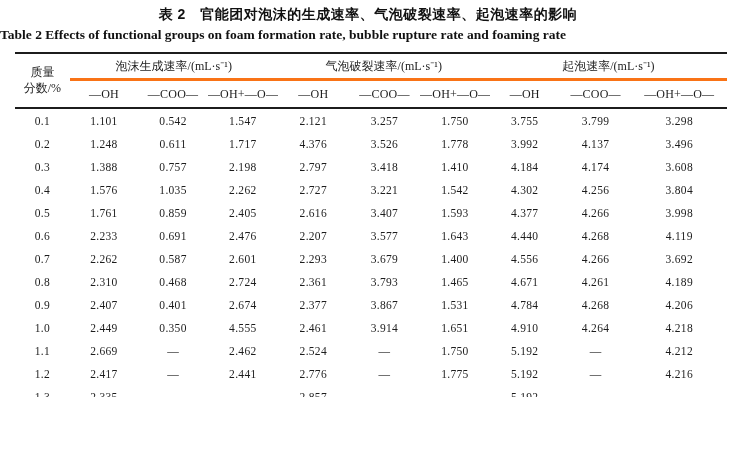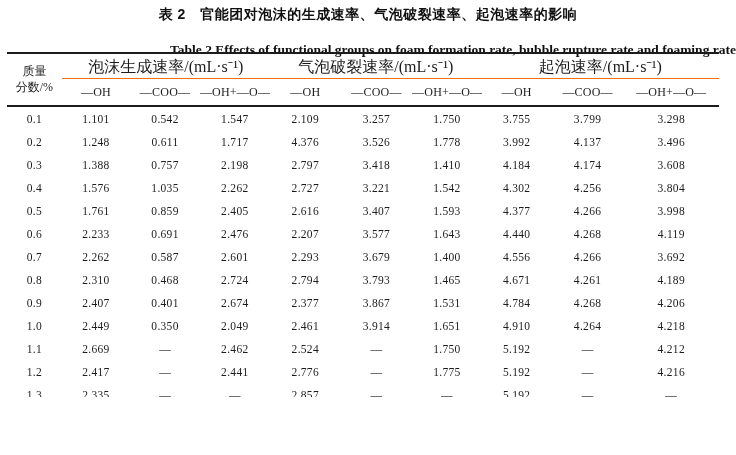--- a/index.html
+++ b/index.html
@@ -17,49 +17,49 @@
   .caption-zh {
     padding-top: 6px;
     text-align: center;
     font-family: "Liberation Sans", sans-serif;
     font-weight: 700;
     font-size: 14px;
     color: #111111;
     letter-spacing: 0.5px;
   }
   .caption-en {
-    margin-top: 18px;
-    text-align: right;
+    margin-top: 3px;
+    text-align: left;
     font-family: "Liberation Serif", serif;
     font-weight: 700;
     font-size: 13.5px;
     color: #111111;
   }
   table.data-table {
     position: absolute;
-    left: 7px; top: 52px;
+    left: 15px; top: 52px;
     width: 712px;
     border-collapse: collapse;
     table-layout: fixed;
     color: #1c1c1c;
     border-top: 2px solid #1c1c1c;
     border-bottom: 2px solid #1c1c1c;
   }
   th, td {
     padding: 0;
     text-align: center;
     vertical-align: middle;
     font-weight: 400;
     white-space: nowrap;
     overflow: hidden;
   }
   tr.group-row th.group-header {
     height: 24px;
-    font-size: 16px;
-    border-bottom: 1px solid #f97316;
+    font-size: 12px;
+    border-bottom: 3px solid #f97316;
   }
   th.row-header {
     font-size: 12px;
     line-height: 1.3;
     border-bottom: 2px solid #1c1c1c;
   }
   tr.sub-row th {
     height: 26px;
     font-size: 12px;
     letter-spacing: 0.2px;
@@ -115,21 +115,21 @@
         <th>—COO—</th>
         <th>—OH+—O—</th>
       </tr>
     </thead>
     <tbody>
         <tr>
           <td>0.1</td>
           <td>1.101</td>
           <td>0.542</td>
           <td>1.547</td>
-          <td>2.109</td>
+          <td>2.121</td>
           <td>3.257</td>
           <td>1.750</td>
           <td>3.755</td>
           <td>3.799</td>
           <td>3.298</td>
         </tr>
         <tr>
           <td>0.2</td>
           <td>1.248</td>
           <td>0.611</td>
@@ -199,21 +199,21 @@
           <td>1.400</td>
           <td>4.556</td>
           <td>4.266</td>
           <td>3.692</td>
         </tr>
         <tr>
           <td>0.8</td>
           <td>2.310</td>
           <td>0.468</td>
           <td>2.724</td>
-          <td>2.794</td>
+          <td>2.361</td>
           <td>3.793</td>
           <td>1.465</td>
           <td>4.671</td>
           <td>4.261</td>
           <td>4.189</td>
         </tr>
         <tr>
           <td>0.9</td>
           <td>2.407</td>
           <td>0.401</td>
@@ -222,21 +222,21 @@
           <td>3.867</td>
           <td>1.531</td>
           <td>4.784</td>
           <td>4.268</td>
           <td>4.206</td>
         </tr>
         <tr>
           <td>1.0</td>
           <td>2.449</td>
           <td>0.350</td>
-          <td>2.049</td>
+          <td>4.555</td>
           <td>2.461</td>
           <td>3.914</td>
           <td>1.651</td>
           <td>4.910</td>
           <td>4.264</td>
           <td>4.218</td>
         </tr>
         <tr>
           <td>1.1</td>
           <td>2.669</td>

